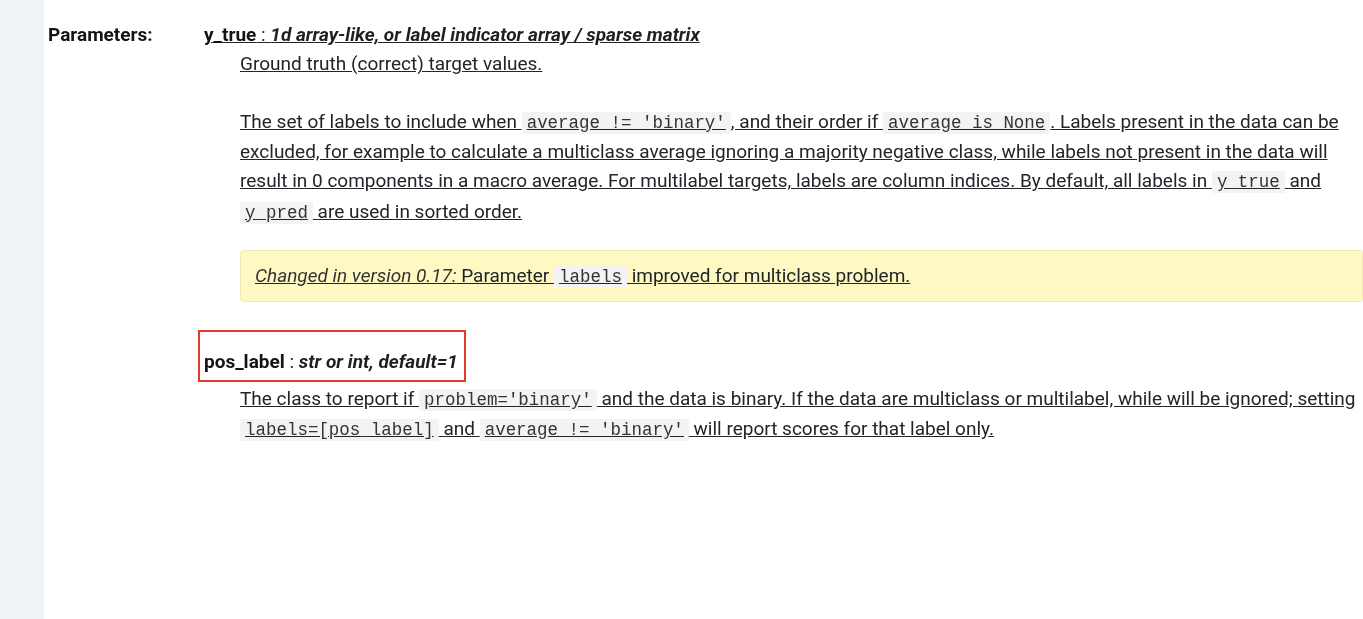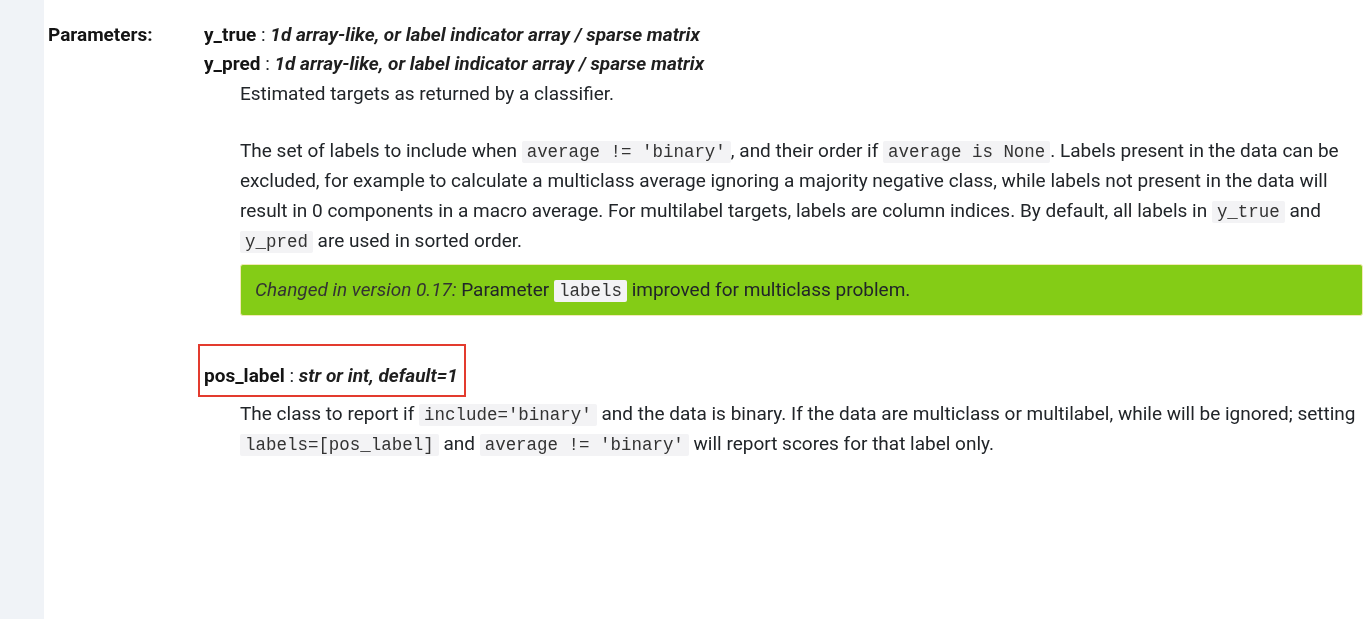--- a/index.html
+++ b/index.html
@@ -38,20 +38,21 @@
     font-weight: 700;
     color: #141414;
   }
   .field-content {
     flex: 1;
     padding-right: 0;
   }
   dl {
     margin: 0;
     padding: 0;
+    text-decoration: underline;
   }
   dt {
     margin: 0;
     padding: 0;
     font-weight: 400;
   }
   dt .param-name {
     font-weight: 700;
     color: #141414;
   }
@@ -66,25 +67,25 @@
   }
   code {
     font-family: SFMono-Regular, Menlo, Monaco, Consolas, "Liberation Mono", "Courier New", monospace;
     font-size: 0.92em;
     background: #f3f3f5;
     padding: 1px 5px;
     border-radius: 2px;
     color: #333;
   }
   .versionchanged {
-    background: #84cc16;
+    background: #fef9c3;
     border: 1px solid #f3e9b6;
     border-radius: 3px;
     padding: 10px 14px;
-    margin-top: 8px;
+    margin-top: 23px;
     margin-bottom: 18px;
   }
   .versionchanged .vlabel {
     font-style: italic;
     color: #333;
   }
   .highlight-box {
     border: 2px solid #e33b2e;
     padding: 15px 6px 4px 4px;
     display: inline-block;
@@ -106,51 +107,44 @@
     </div>
     <div class="field-content">
       <dl>
 
         <div class="param-block">
           <dt>
             <span class="param-name">y_true</span>
             <span> : </span>
             <span class="param-type">1d array-like, or label indicator array / sparse matrix</span>
           </dt>
+          <dd>
+            <span>Ground truth (correct) target values.</span>
+          </dd>
         </div>
 
-        <div class="param-block">
-          <dt>
-            <span class="param-name">y_pred</span>
-            <span> : </span>
-            <span class="param-type">1d array-like, or label indicator array / sparse matrix</span>
-          </dt>
-          <dd>
-            <span>Estimated targets as returned by a classifier.</span>
-          </dd>
-        </div>
 
         <div class="param-block">
           <dd>
             <span>The set of labels to include when </span><code>average != 'binary'</code><span>, and their order if </span><code>average is None</code><span>. Labels present in the data can be excluded, for example to calculate a multiclass average ignoring a majority negative class, while labels not present in the data will result in 0 components in a macro average. For multilabel targets, labels are column indices. By default, all labels in </span><code>y_true</code><span> and </span><code>y_pred</code><span> are used in sorted order.</span>
             <div class="versionchanged">
               <span class="vlabel">Changed in version 0.17:</span><span> Parameter </span><code>labels</code><span> improved for multiclass problem.</span>
             </div>
           </dd>
         </div>
 
         <div class="param-block">
           <dt>
             <span class="highlight-box">
               <span class="param-name">pos_label</span>
               <span> : </span>
               <span class="param-type">str or int, default=1</span>
             </span>
           </dt>
           <dd>
-            <span>The class to report if </span><code>include='binary'</code><span> and the data is binary. If the data are multiclass or multilabel, while will be ignored; setting </span><code>labels=[pos_label]</code><span> and </span><code>average != 'binary'</code><span> will report scores for that label only.</span>
+            <span>The class to report if </span><code>problem='binary'</code><span> and the data is binary. If the data are multiclass or multilabel, while will be ignored; setting </span><code>labels=[pos_label]</code><span> and </span><code>average != 'binary'</code><span> will report scores for that label only.</span>
           </dd>
         </div>
 
       </dl>
     </div>
   </div>
 </div>
 
 </body></html>

